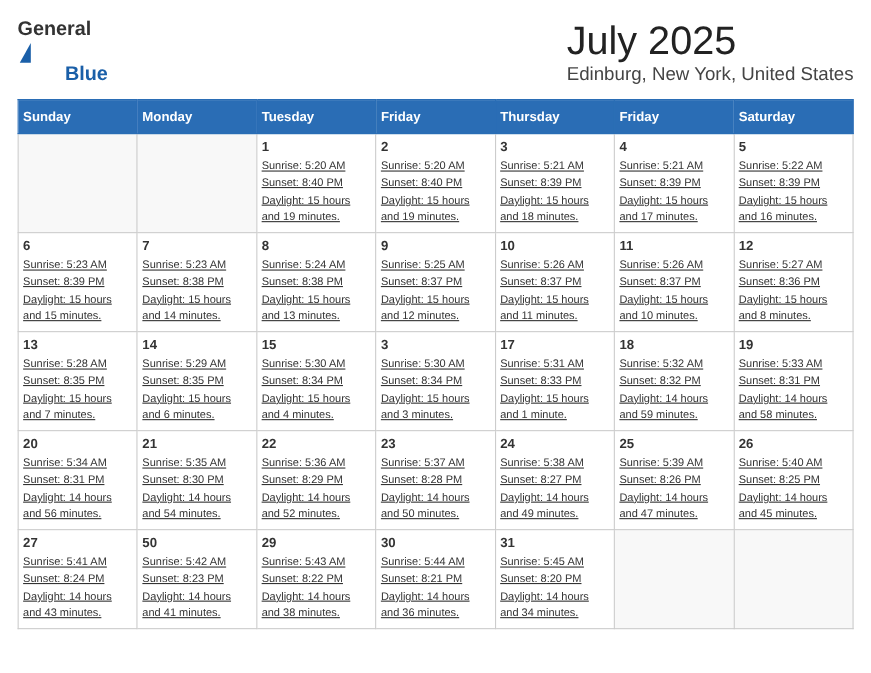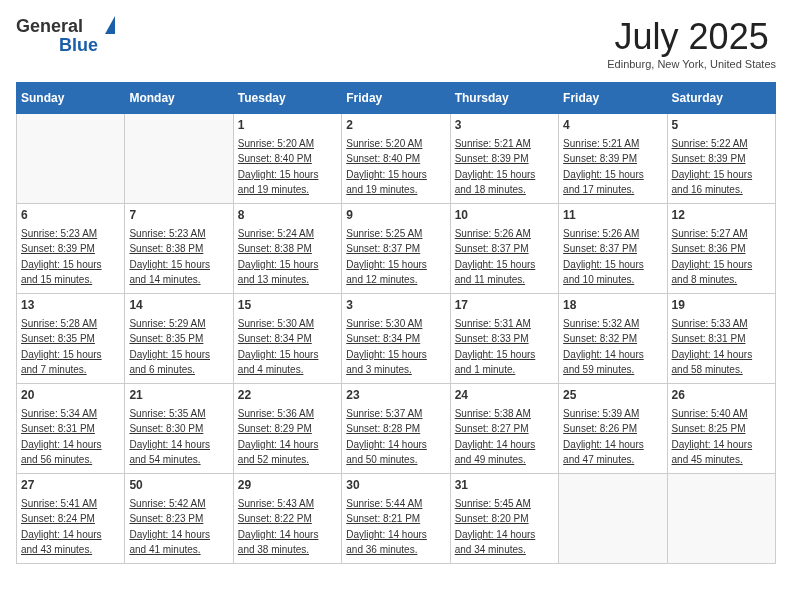--- a/index.html
+++ b/index.html
@@ -25,30 +25,30 @@
     .logo-blue { color: #1a5fa8; }
     .logo-triangle {
       width: 0;
       height: 0;
       border-left: 10px solid transparent;
       border-bottom: 18px solid #1a5fa8;
       margin-left: 2px;
       margin-bottom: 2px;
     }
     .title-block {
-      text-align: center;
+      text-align: left;
       margin-left: 44px;
     }
     .main-title {
       font-size: 36px;
       font-weight: normal;
       color: #222;
     }
     .subtitle {
-      font-size: 11px;
+      font-size: 17px;
       color: #444;
     }
     .calendar {
       width: 100%;
       border-collapse: collapse;
       font-size: 11px;
     }
     .calendar th {
       background: #2a6db5;
       color: #fff;
@@ -84,21 +84,21 @@
       line-height: 1.45;
       text-decoration: underline;
     }
   </style>
 </head>
 <body>
 
 <div class="header">
   <div class="logo">
     <div>
-      <div style="display:flex; align-items:flex-start; gap:20px;">
+      <div style="display:flex; align-items:flex-start; gap:2px;flex-direction:column;">
         <span class="logo-general" style="font-size:18px;font-weight:bold;color:#333;">General</span>
         <div class="logo-triangle"></div>
       </div>
       <span class="logo-blue" style="font-size:18px;font-weight:bold;display:block;margin-top:-2px;margin-left:43px;">Blue</span>
     </div>
   </div>
   <div class="title-block">
     <div class="main-title">July 2025</div>
     <div class="subtitle">Edinburg, New York, United States</div>
   </div>

